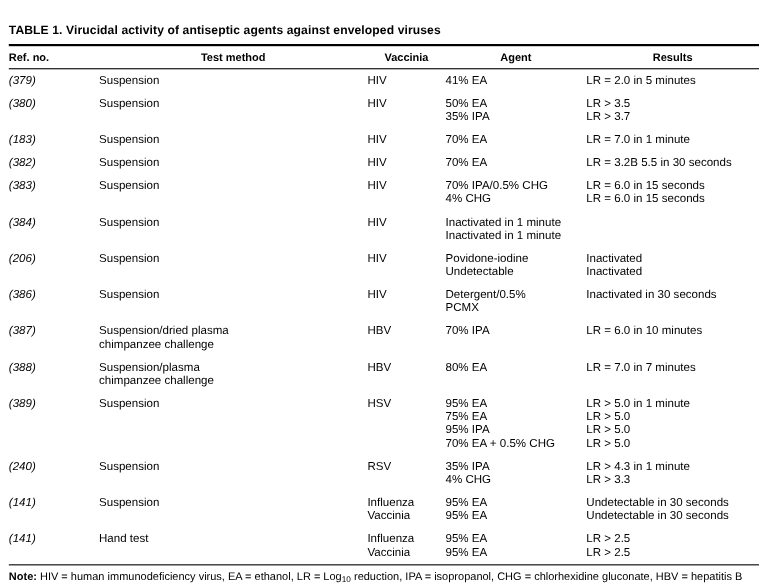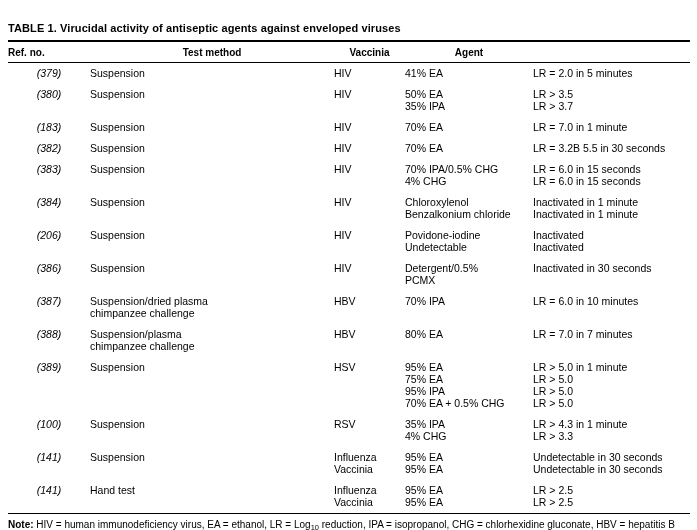--- a/index.html
+++ b/index.html
@@ -42,21 +42,21 @@
     padding-bottom: 5px;
     border-bottom: 1.5px solid #000;
   }
   .row {
     font-size: 10.5px;
     line-height: 12px;
     padding-top: 9px;
   }
   .row:first-child { padding-top: 4px; }
   .cell { white-space: pre-line; }
-  .c-ref { font-style: italic; text-align: center; }
+  .c-ref { font-style: italic; }
   .note {
     font-size: 10px;
     line-height: 13px;
     padding: 4px 0 0 6px;
     text-indent: -6px;
   }
   .note .bold { font-weight: bold; }
   .note sub {
     font-size: 7.5px;
     vertical-align: baseline;
@@ -69,20 +69,21 @@
 
 <div class="page">
 
   <div class="title">TABLE 1. Virucidal activity of antiseptic agents against enveloped viruses</div>
 
   <div class="grid header-row">
     <div class="cell hl">Ref. no.</div>
     <div class="cell hc">Test method</div>
     <div class="cell hc">Vaccinia</div>
     <div class="cell hc">Agent</div>
+    <div class="cell hc">Results</div>
   </div>
 
   <div class="tbody" id="tbody">
       <div class="grid row">
         <div class="cell c-ref">(379)</div>
         <div class="cell c-method">Suspension</div>
         <div class="cell c-viruses">HIV</div>
         <div class="cell c-agent">41% EA</div>
         <div class="cell c-results">LR = 2.0 in 5 minutes</div>
       </div>
@@ -115,22 +116,20 @@
         <div class="cell c-viruses">HIV</div>
         <div class="cell c-agent">70% IPA/0.5% CHG
 4% CHG</div>
         <div class="cell c-results">LR = 6.0 in 15 seconds
 LR = 6.0 in 15 seconds</div>
       </div>
       <div class="grid row">
         <div class="cell c-ref">(384)</div>
         <div class="cell c-method">Suspension</div>
         <div class="cell c-viruses">HIV</div>
-        <div class="cell c-agent">Chloroxylenol
-Benzalkonium chloride</div>
         <div class="cell c-results">Inactivated in 1 minute
 Inactivated in 1 minute</div>
       </div>
       <div class="grid row">
         <div class="cell c-ref">(206)</div>
         <div class="cell c-method">Suspension</div>
         <div class="cell c-viruses">HIV</div>
         <div class="cell c-agent">Povidone-iodine
 Undetectable</div>
         <div class="cell c-results">Inactivated
@@ -167,21 +166,21 @@
         <div class="cell c-agent">95% EA
 75% EA
 95% IPA
 70% EA + 0.5% CHG</div>
         <div class="cell c-results">LR &gt; 5.0 in 1 minute
 LR &gt; 5.0
 LR &gt; 5.0
 LR &gt; 5.0</div>
       </div>
       <div class="grid row">
-        <div class="cell c-ref">(100)</div>
+        <div class="cell c-ref">(240)</div>
         <div class="cell c-method">Suspension</div>
         <div class="cell c-viruses">RSV</div>
         <div class="cell c-agent">35% IPA
 4% CHG</div>
         <div class="cell c-results">LR &gt; 4.3 in 1 minute
 LR &gt; 3.3</div>
       </div>
       <div class="grid row">
         <div class="cell c-ref">(141)</div>
         <div class="cell c-method">Suspension</div>

